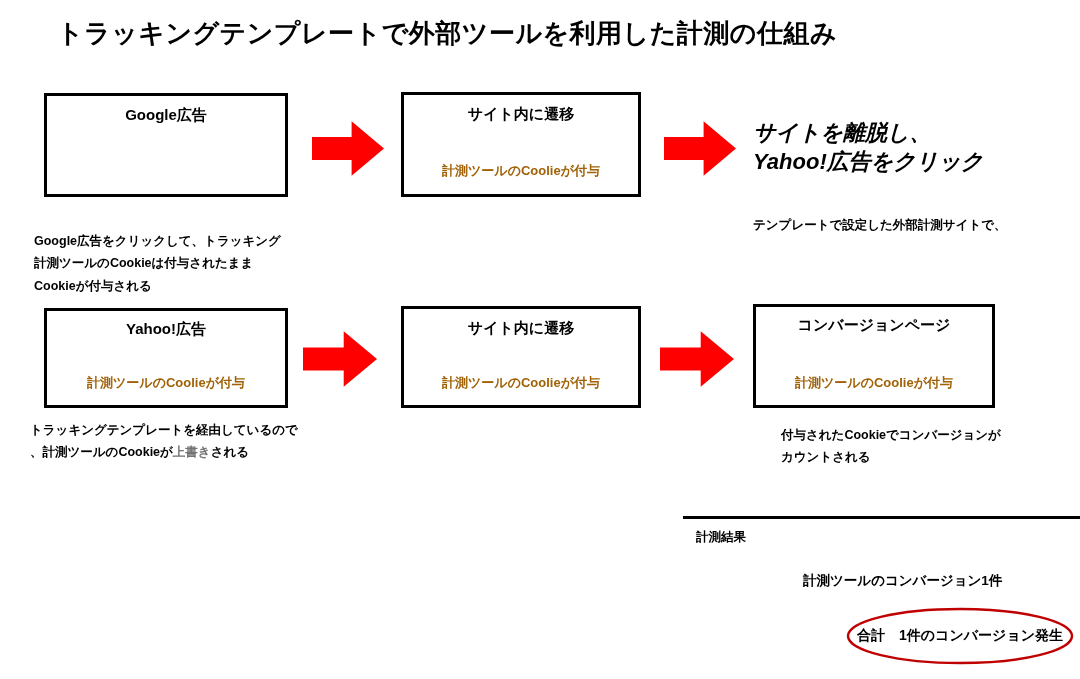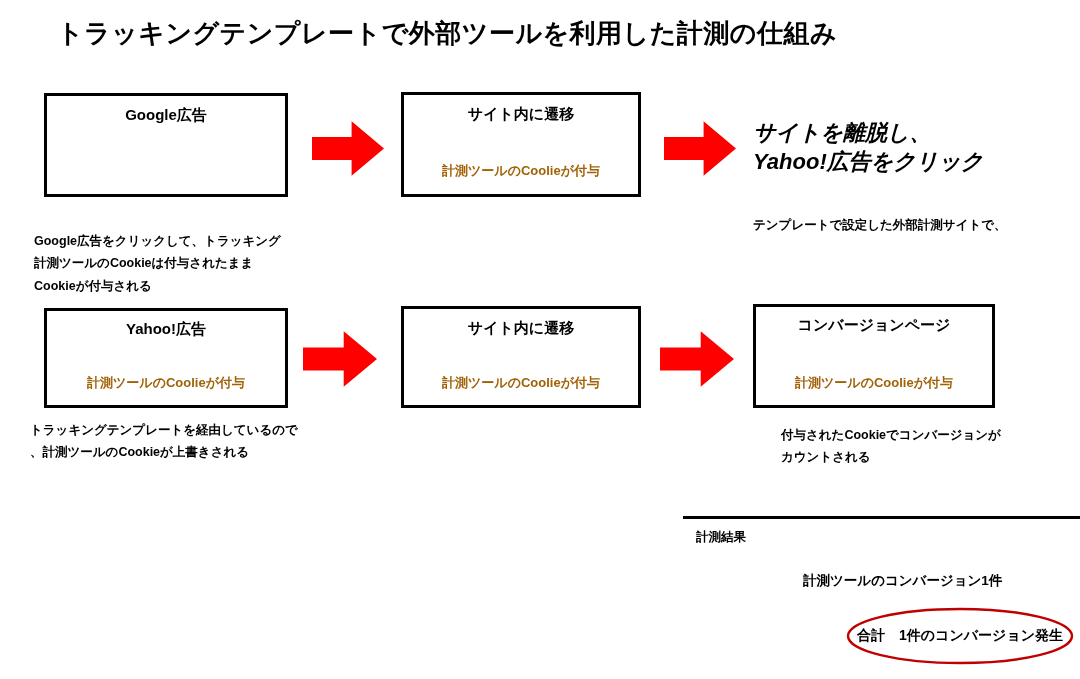--- a/index.html
+++ b/index.html
@@ -80,21 +80,21 @@
   }
 
   
   .caption {
     position: absolute;
     font-size: 12.5px;
     font-weight: bold;
     line-height: 1.78;
     white-space: nowrap;
   }
-  .caption .hl { color: #000000; }
+  .caption .hl { color: #737373; }
 
   
   .rule {
     position: absolute;
     background: #000000;
     height: 3px;
   }
   .result-label {
     position: absolute;
     font-size: 12.5px;

